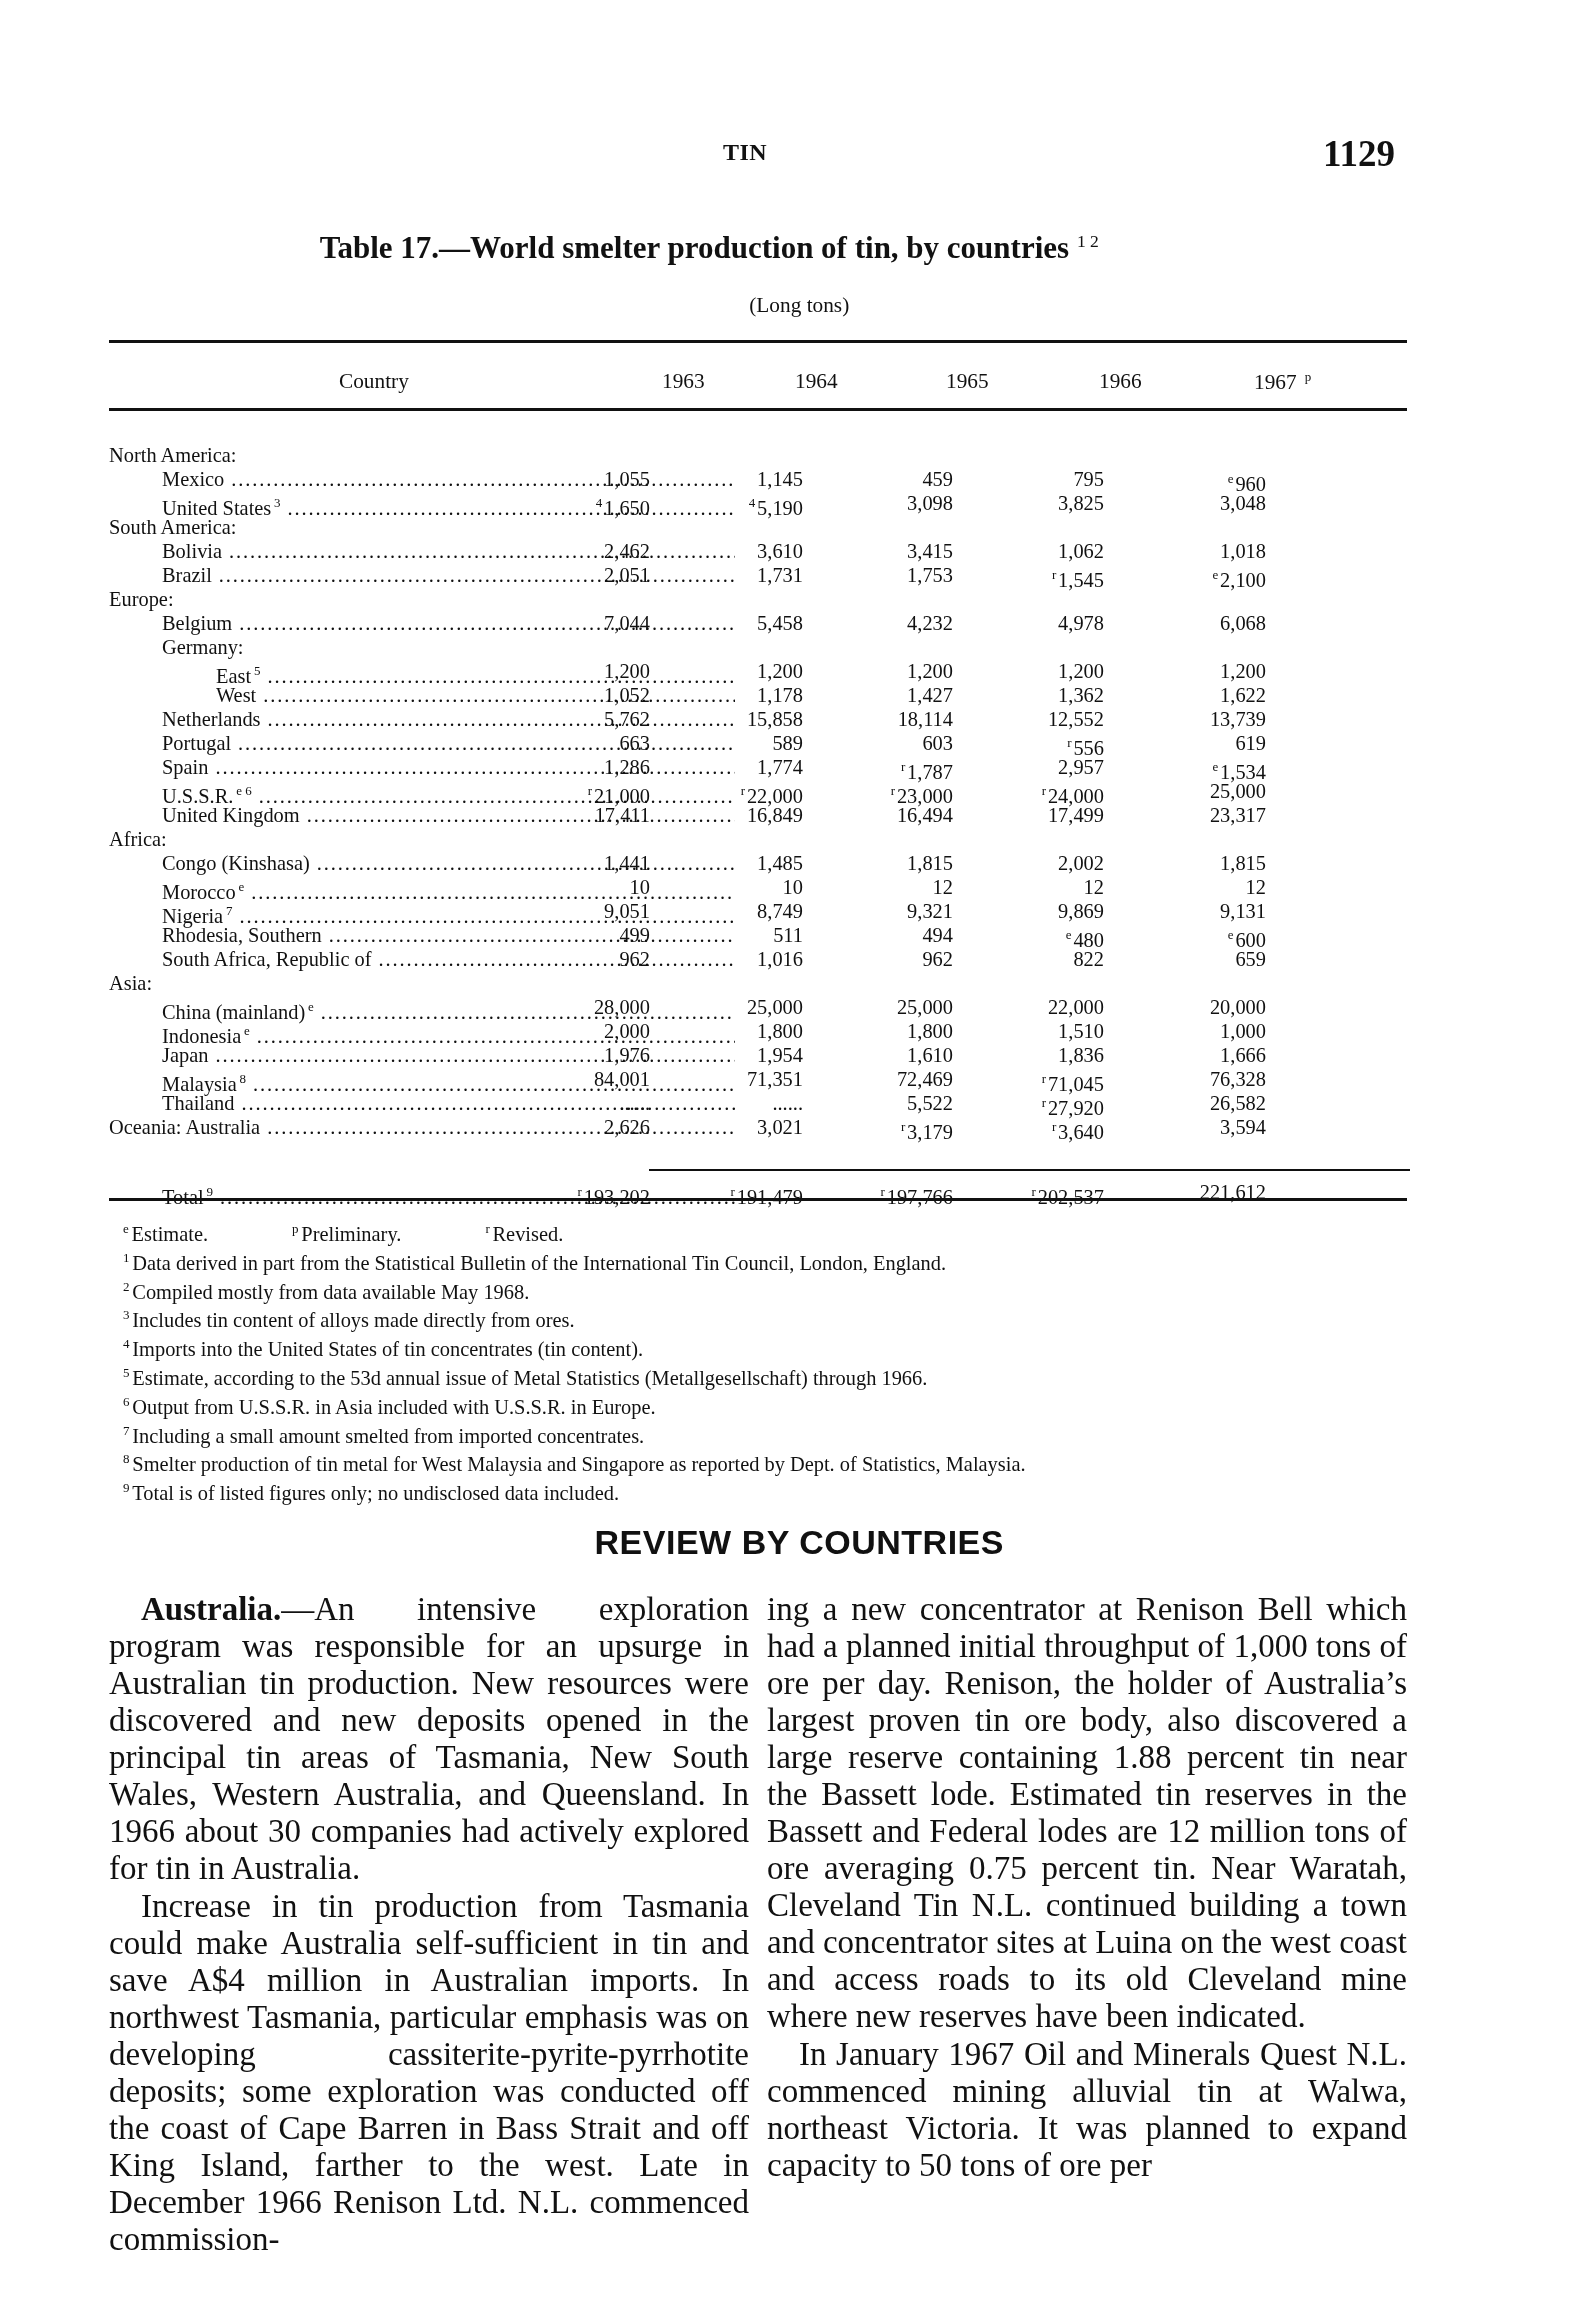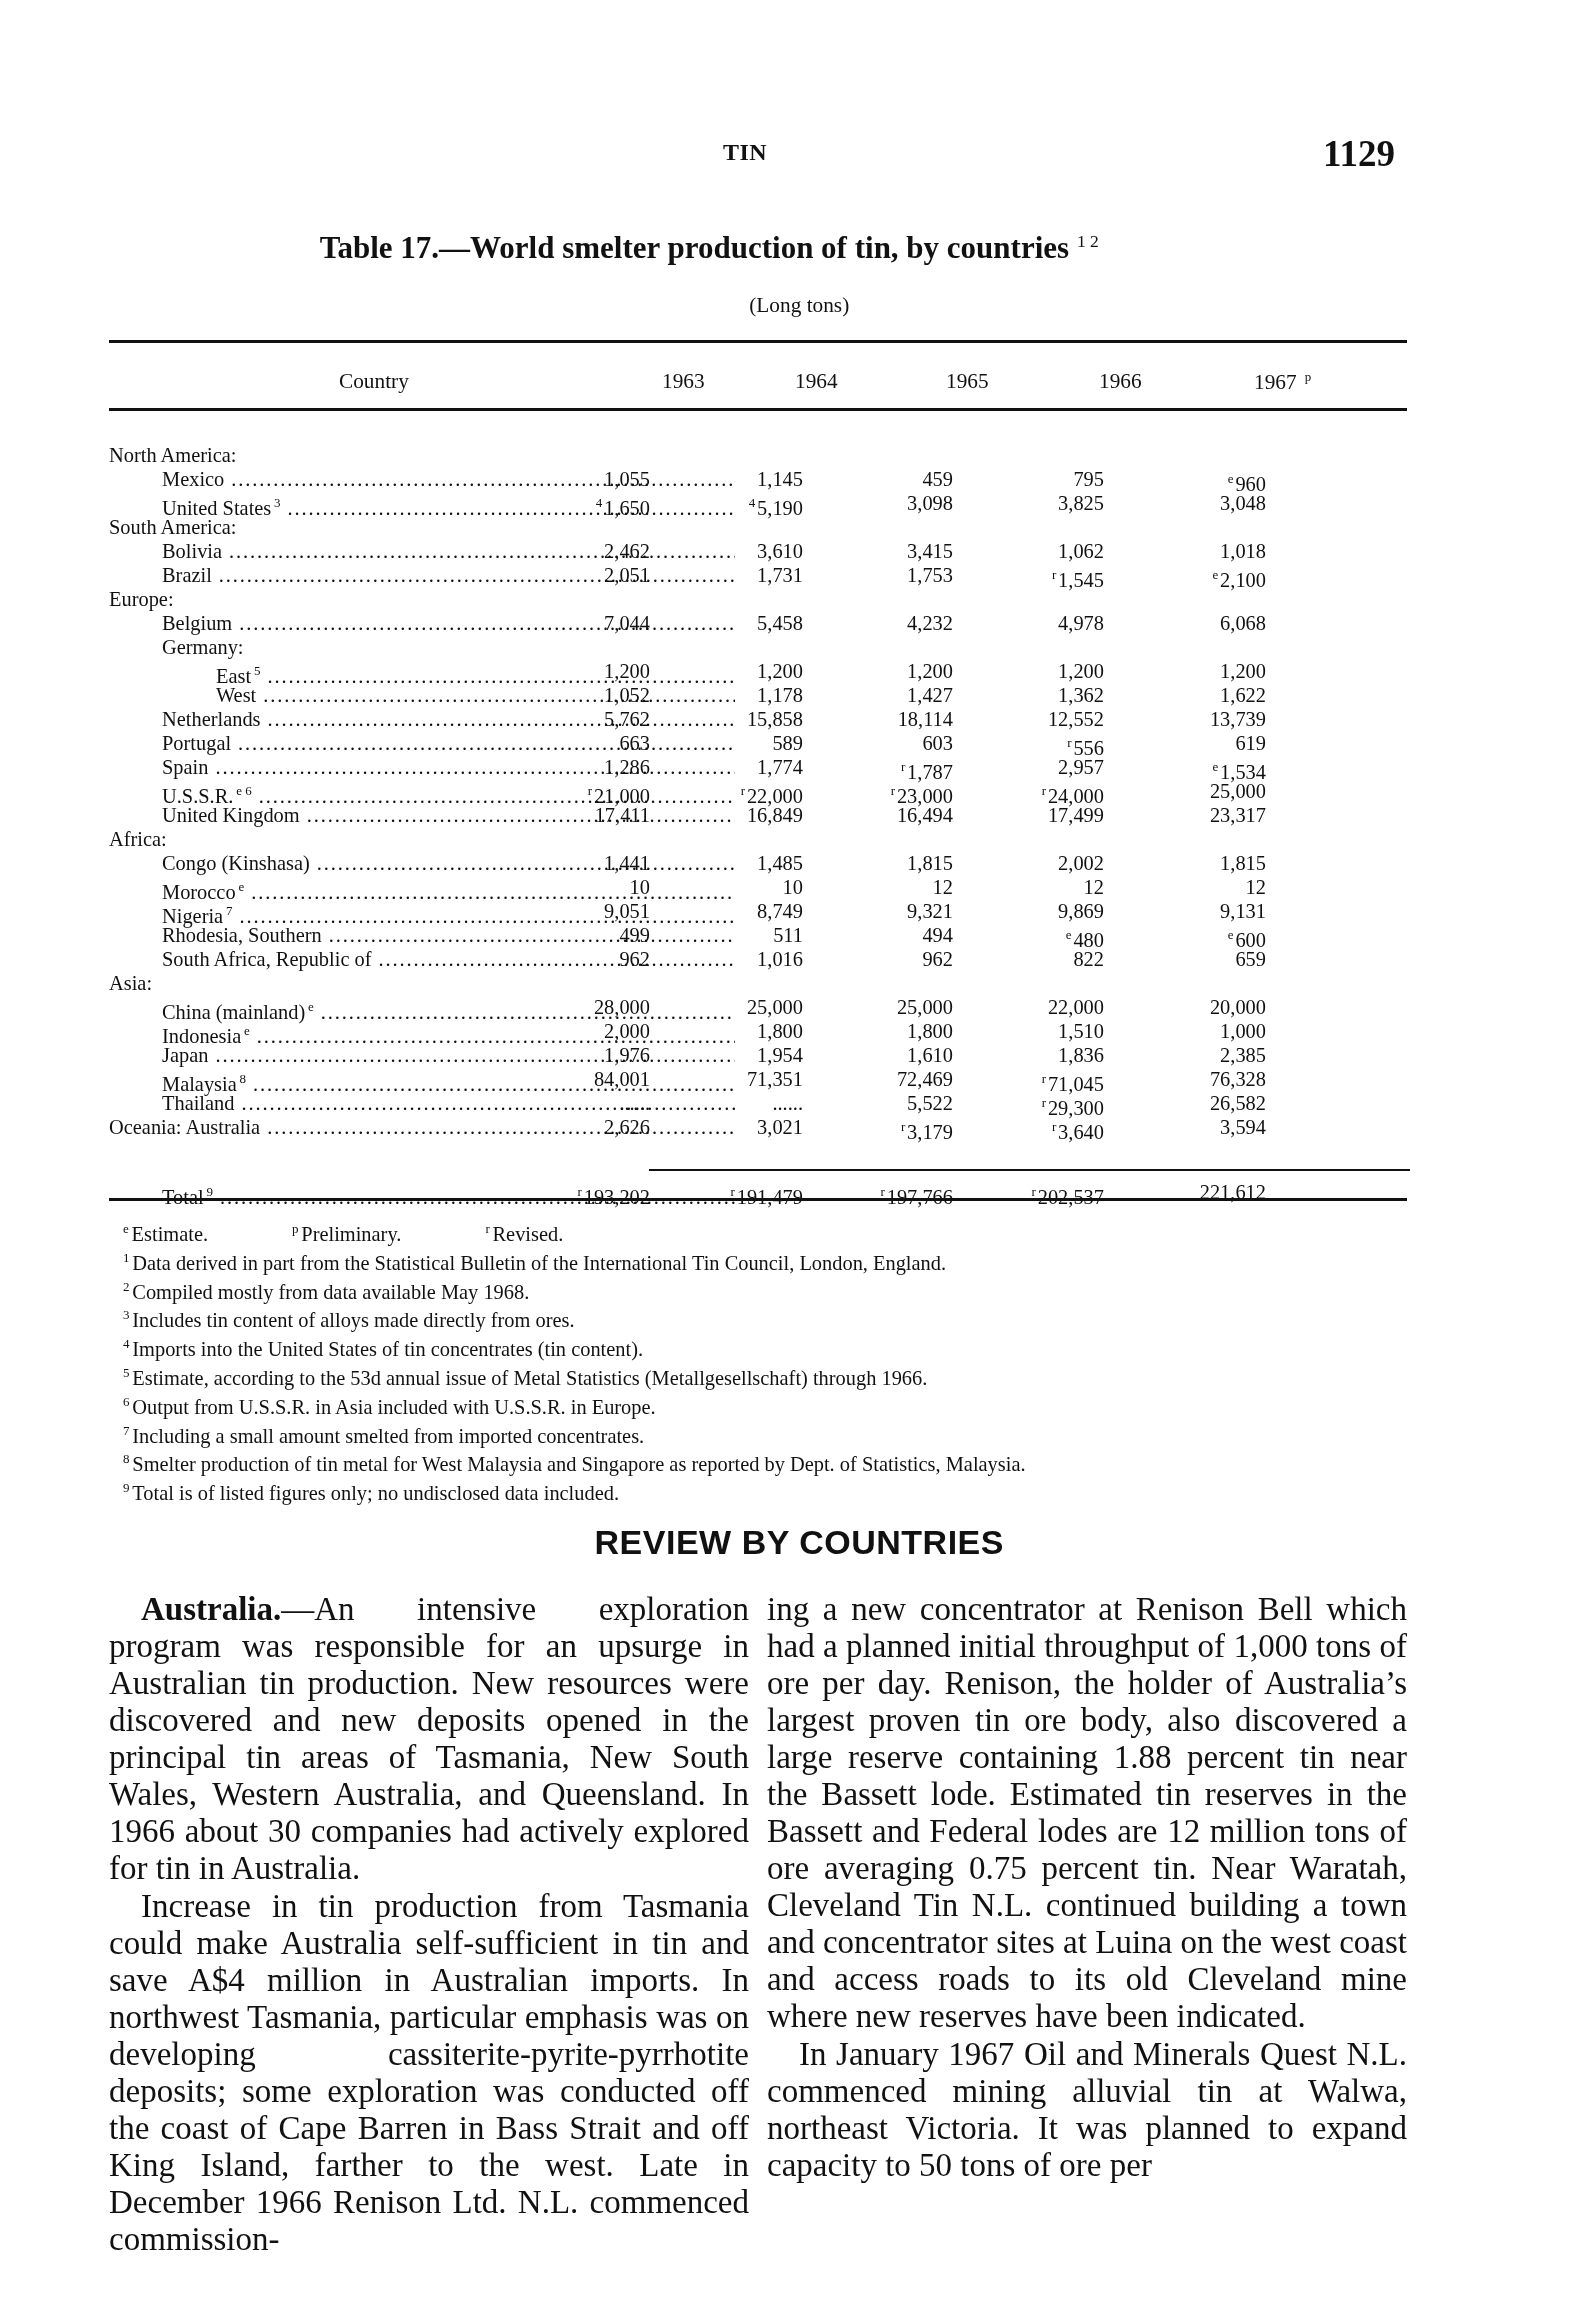--- a/index.html
+++ b/index.html
@@ -235,36 +235,36 @@
         <div class="val v2"><span>1,800</span></div>
         <div class="val v3"><span>1,510</span></div>
         <div class="val v4"><span>1,000</span></div>
       </div>
       <div class="row">
         <div class="label i1 leader"><span>Japan</span></div>
         <div class="val v0"><span>1,976</span></div>
         <div class="val v1"><span>1,954</span></div>
         <div class="val v2"><span>1,610</span></div>
         <div class="val v3"><span>1,836</span></div>
-        <div class="val v4"><span>2,385</span></div>
+        <div class="val v4"><span>1,666</span></div>
       </div>
       <div class="row">
         <div class="label i1 leader"><span>Malaysia</span><span class="lsup">8</span></div>
         <div class="val v0"><span>84,001</span></div>
         <div class="val v1"><span>71,351</span></div>
         <div class="val v2"><span>72,469</span></div>
         <div class="val v3"><span class="mark">r</span><span>71,045</span></div>
         <div class="val v4"><span>76,328</span></div>
       </div>
       <div class="row">
         <div class="label i1 leader"><span>Thailand</span></div>
         <div class="val v0"><span>......</span></div>
         <div class="val v1"><span>......</span></div>
         <div class="val v2"><span>5,522</span></div>
-        <div class="val v3"><span class="mark">r</span><span>29,300</span></div>
+        <div class="val v3"><span class="mark">r</span><span>27,920</span></div>
         <div class="val v4"><span>26,582</span></div>
       </div>
       <div class="row">
         <div class="label i0 leader"><span>Oceania: Australia</span></div>
         <div class="val v0"><span>2,626</span></div>
         <div class="val v1"><span>3,021</span></div>
         <div class="val v2"><span class="mark">r</span><span>3,179</span></div>
         <div class="val v3"><span class="mark">r</span><span>3,640</span></div>
         <div class="val v4"><span>3,594</span></div>
       </div>

